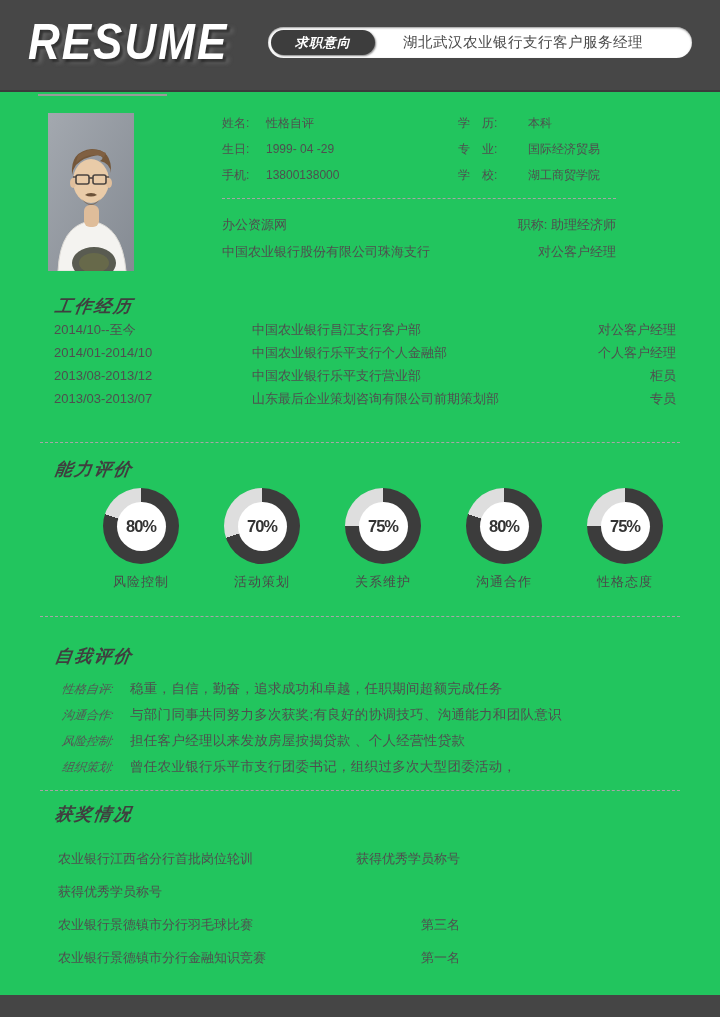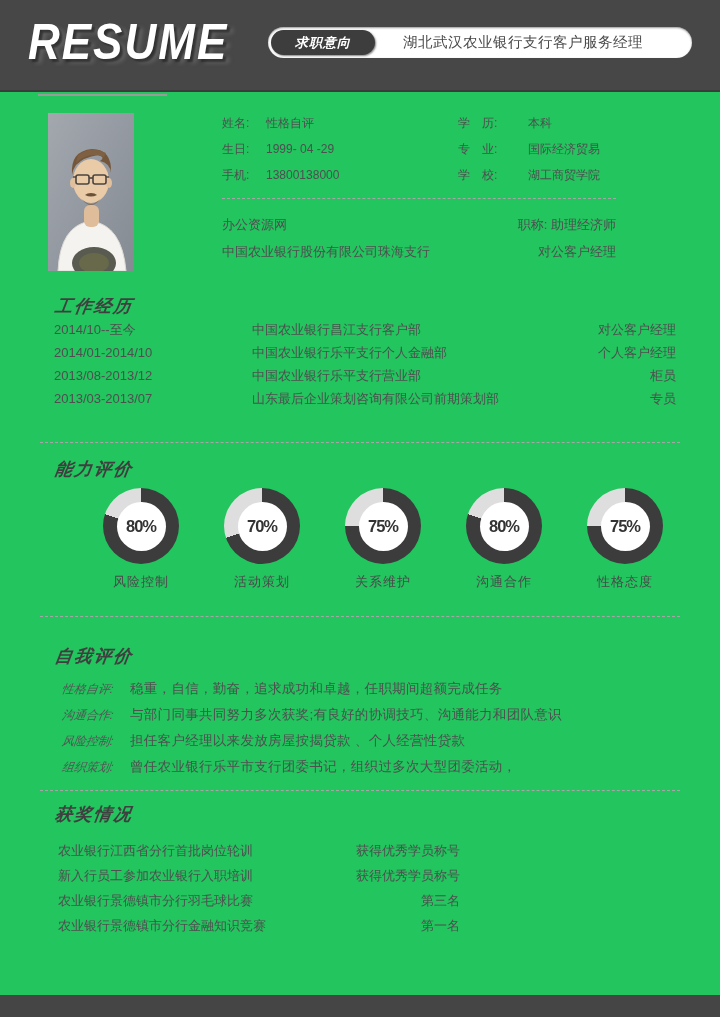--- a/index.html
+++ b/index.html
@@ -52,21 +52,21 @@
   .donut-label { margin-top:9px; font-size:13px; color:#4a4a4a; letter-spacing:1px; }
 
   
   .self-rows { position:absolute; left:62px; top:676px; width:600px; }
   .self-row { display:flex; height:26px; align-items:center; }
   .self-label { width:68px; font-size:12px; font-style:italic; color:#555; transform:skewX(-8deg); }
   .self-text { font-size:13.5px; color:#4f4f4f; letter-spacing:0.3px; }
 
   
   .award-rows { position:absolute; left:58px; top:838px; width:402px; }
-  .award-row { display:flex; height:25px; align-items:center; font-size:13px; color:#4f4f4f; }
+  .award-row { display:flex; height:25px; align-items:center; font-size:13px; color:#4f4f4f;margin-top:8px; }
   .a-name { flex:1; }
   .a-result { text-align:right; white-space:nowrap; }
 
   .footer { position:absolute; left:0; top:995px; width:720px; height:22px; background:#454545; }
 </style>
 </head>
 <body>
 
 <div class="page">
 
@@ -237,21 +237,20 @@
 
   <div class="hr" style="top:790px;"></div>
 
   <div class="sec-title" style="top:802px;">获奖情况</div>
   <div class="award-rows">
     <div class="award-row">
       <span class="a-name">农业银行江西省分行首批岗位轮训</span>
       <span class="a-result">获得优秀学员称号</span>
     </div>
     <div class="award-row">
-      <span class="a-name">新入行员工参加农业银行入职培训</span>
       <span class="a-result">获得优秀学员称号</span>
     </div>
     <div class="award-row">
       <span class="a-name">农业银行景德镇市分行羽毛球比赛</span>
       <span class="a-result">第三名</span>
     </div>
     <div class="award-row">
       <span class="a-name">农业银行景德镇市分行金融知识竞赛</span>
       <span class="a-result">第一名</span>
     </div>

